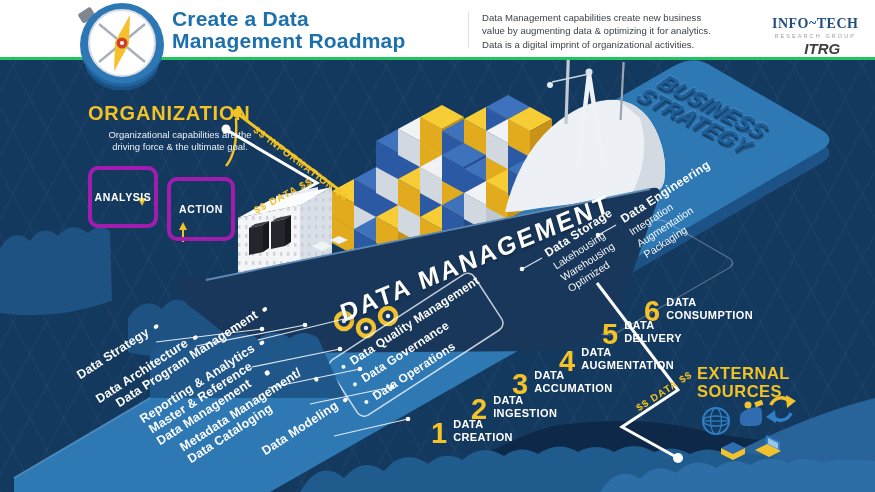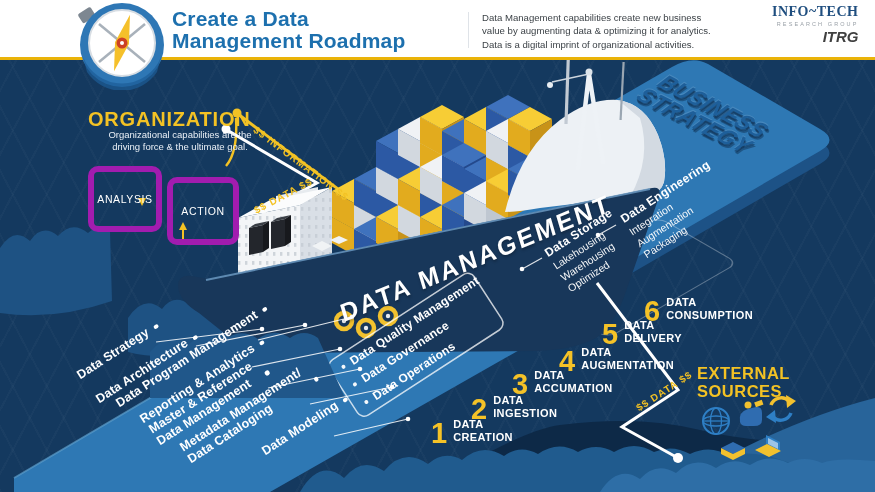--- a/index.html
+++ b/index.html
@@ -9,38 +9,38 @@
   #stage::before{content:"";position:absolute;inset:0;
     background:
       repeating-linear-gradient(62deg, rgba(255,255,255,.022) 0 2px, transparent 2px 30px),
       repeating-linear-gradient(-62deg, rgba(255,255,255,.022) 0 2px, transparent 2px 30px);
     pointer-events:none;}
   .ov{position:absolute;z-index:3;}
   .pre{white-space:pre-line;}
 
   
   #header{position:absolute;left:0;top:0;width:875px;height:60px;background:#ffffff;z-index:5;
-    border-bottom:3px solid #eab308;box-sizing:border-box;}
+    border-bottom:3px solid #22c55e;box-sizing:border-box;}
   #title{position:absolute;left:172px;top:8px;font-size:21px;line-height:1.06;font-weight:800;
     color:#1d70ae;letter-spacing:.2px;white-space:pre-line;}
   #hdr-divider{position:absolute;left:468px;top:12px;width:1px;height:36px;background:#dfe3e8;}
   #desc{position:absolute;left:482px;top:11px;width:268px;font-size:9.6px;line-height:1.4;
     color:#3d4348;white-space:pre-line;}
-  #logo{position:absolute;left:772px;top:4px;text-align:right;}
+  #logo{position:absolute;left:772px;top:16px;text-align:center;}
   .logo-name{font-family:"Liberation Serif",serif;font-size:14px;font-weight:700;color:#1f4e7f;letter-spacing:.5px;}
   .logo-sub{font-size:5.5px;letter-spacing:2.1px;color:#9aa1a8;margin-top:1px;}
   .logo-brand{font-size:15px;font-weight:800;font-style:italic;color:#404040;margin-top:1px;margin-left:14px;}
   #compass{position:absolute;left:73px;top:2px;z-index:6;}
 
   
-  #org-title{left:88px;top:108px;font-size:20px;font-weight:800;color:#f3c224;letter-spacing:.8px;}
+  #org-title{left:88px;top:102px;font-size:20px;font-weight:800;color:#f3c224;letter-spacing:.8px;}
   #org-sub{left:90px;top:129px;width:180px;font-size:9.5px;line-height:1.3;color:#e9eff6;text-align:center;}
-  .flowbox{position:absolute;z-index:3;border:6px solid #a21caf;border-radius:10px;
+  .flowbox{position:absolute;z-index:3;border:4px solid #a21caf;border-radius:10px;
     display:flex;align-items:center;justify-content:center;
-    color:#fff;font-size:10.5px;font-weight:400;letter-spacing:.6px;}
+    color:#fff;font-size:10.5px;font-weight:700;letter-spacing:.6px;}
 
   
   .flow-label{font-size:10px;font-weight:700;color:#f3c224;letter-spacing:1.1px;transform-origin:0 0;}
   #ship-banner{left:337px;top:300px;font-size:25px;font-weight:800;color:#fff;letter-spacing:2.5px;
     transform:rotate(-22.5deg) skewX(-6deg);transform-origin:0 0;text-shadow:0 2px 3px rgba(0,0,0,.28);}
   #biz-strategy{left:655px;top:66px;width:150px;text-align:center;font-size:22px;line-height:.95;
     font-weight:800;color:#1e5f9a;letter-spacing:.5px;
     transform:rotate(27deg) skewX(-26deg);transform-origin:0 0;
     text-shadow:2px 2px 0 rgba(13,42,74,.5),4px 3px 0 rgba(13,42,74,.45),-1px -1px 0 rgba(255,255,255,.12);}
   .dockblock{transform:rotate(-33deg);transform-origin:0 0;color:#fff;}

